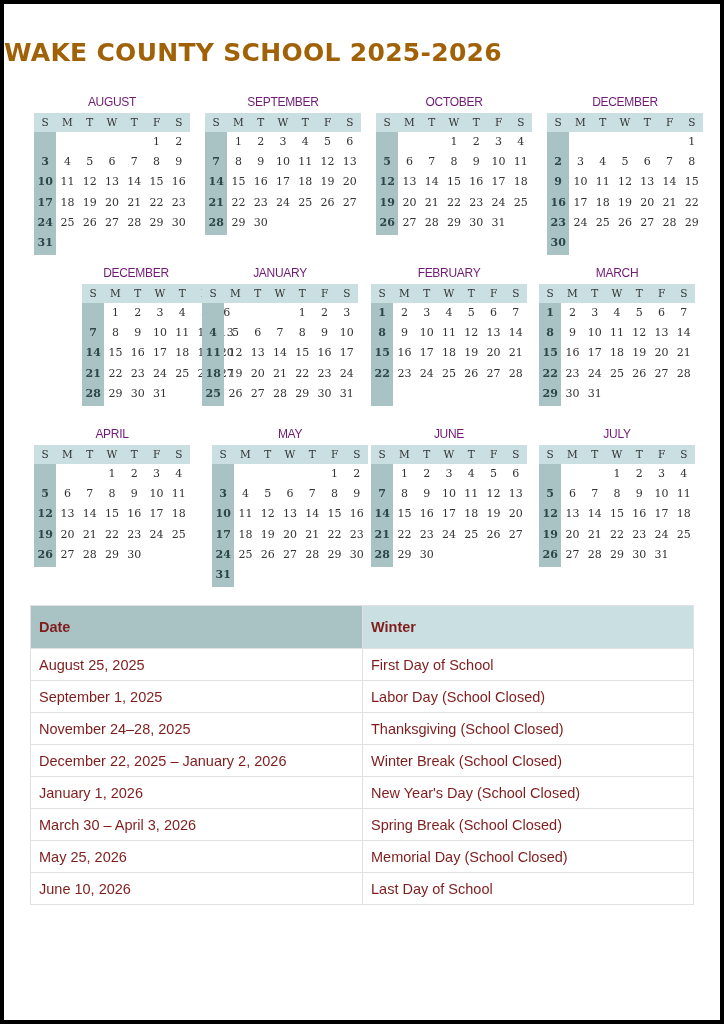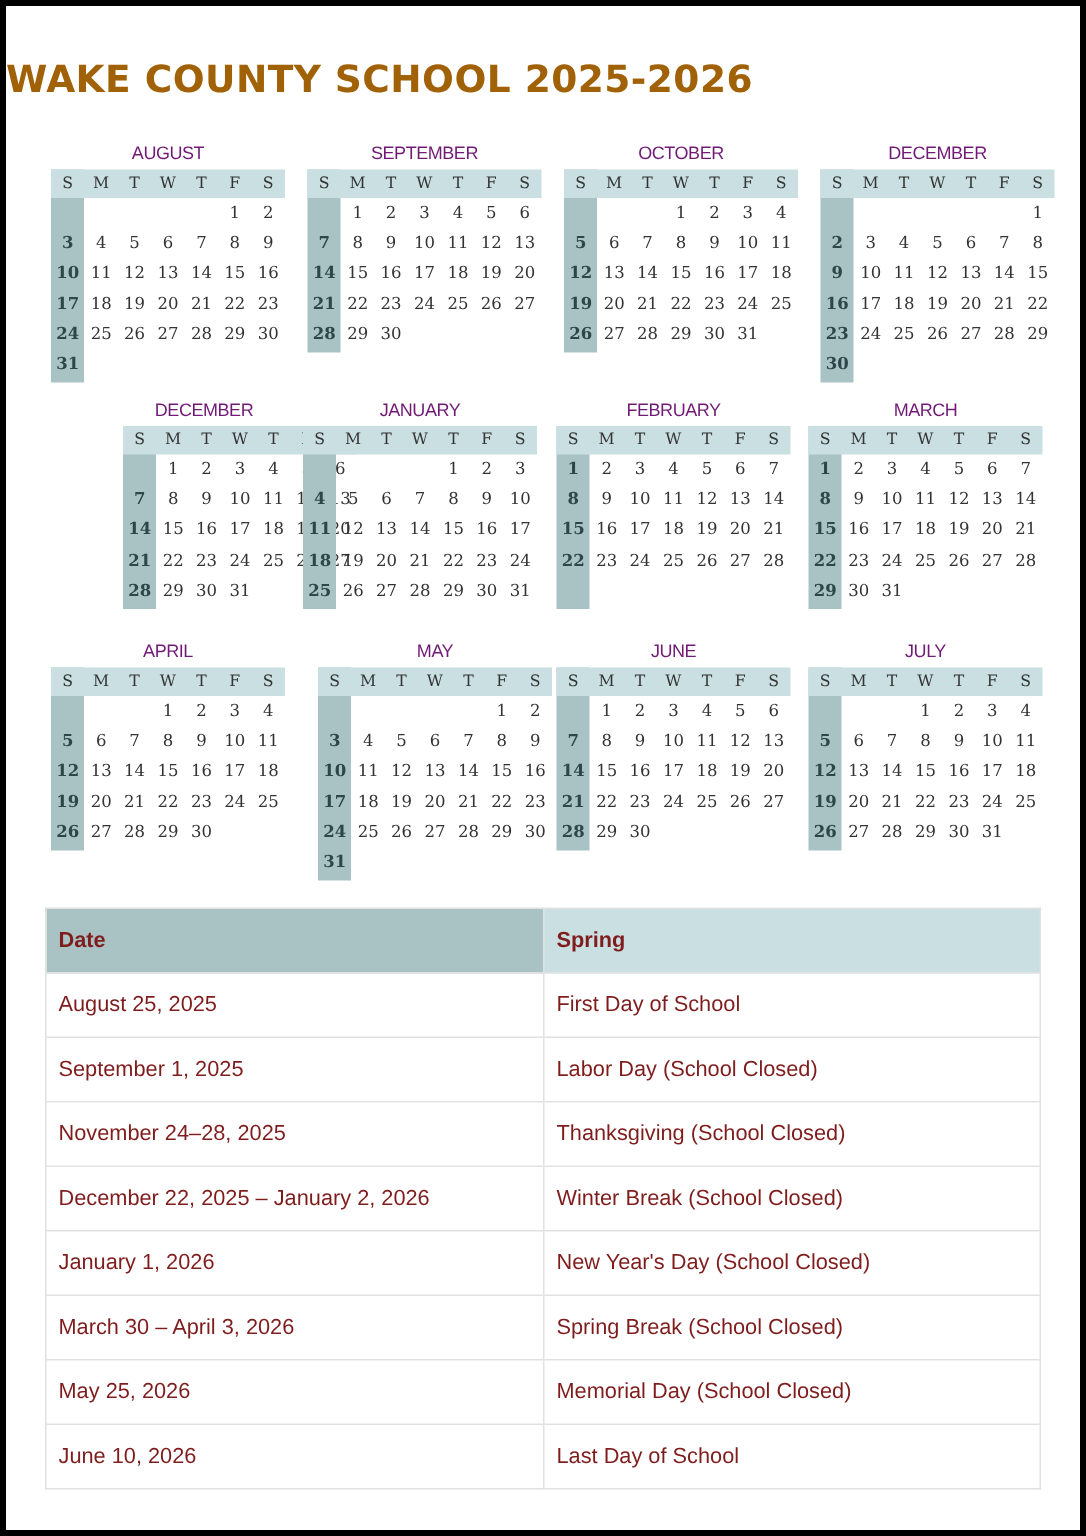--- a/index.html
+++ b/index.html
@@ -36,21 +36,21 @@
   .dow-row span { line-height: 19px; font-size: 10.5px; }
   .week { position: relative; display: flex; height: 20.2px; line-height: 20px; }
   .week span:first-child { font-weight: bold; color: #2c4749; }
 
   .events {
     position: absolute; left: 26px; top: 601px; width: 664px;
     border-collapse: collapse; font-family: "Liberation Sans", sans-serif;
     font-size: 14.5px; color: #7f1d1d;
   }
   .events th, .events td {
-    border: 1px solid #e1e1e1; height: 43px; text-align: left; padding-left: 8px;
+    border: 1px solid #e1e1e1; height: 32px; text-align: left; padding-left: 8px;
     vertical-align: middle;
   }
   .events th { font-weight: bold; height: 43px; }
   .events th.c1 { background: #a9c2c4; width: 332px; }
   .events th.c2 { background: #cadfe2; }
 </style>
 </head>
 <body>
 
 <div class="page">
@@ -802,21 +802,21 @@
             <span></span>
           </div>
         </div>
       </div>
     </div>
 
   <table class="events">
     <thead>
       <tr>
         <th class="c1">Date</th>
-        <th class="c2">Spring</th>
+        <th class="c2">Winter</th>
       </tr>
     </thead>
     <tbody>
       <tr>
           <td>August 25, 2025</td>
           <td>First Day of School</td>
         </tr>
       <tr>
           <td>September 1, 2025</td>
           <td>Labor Day (School Closed)</td>

